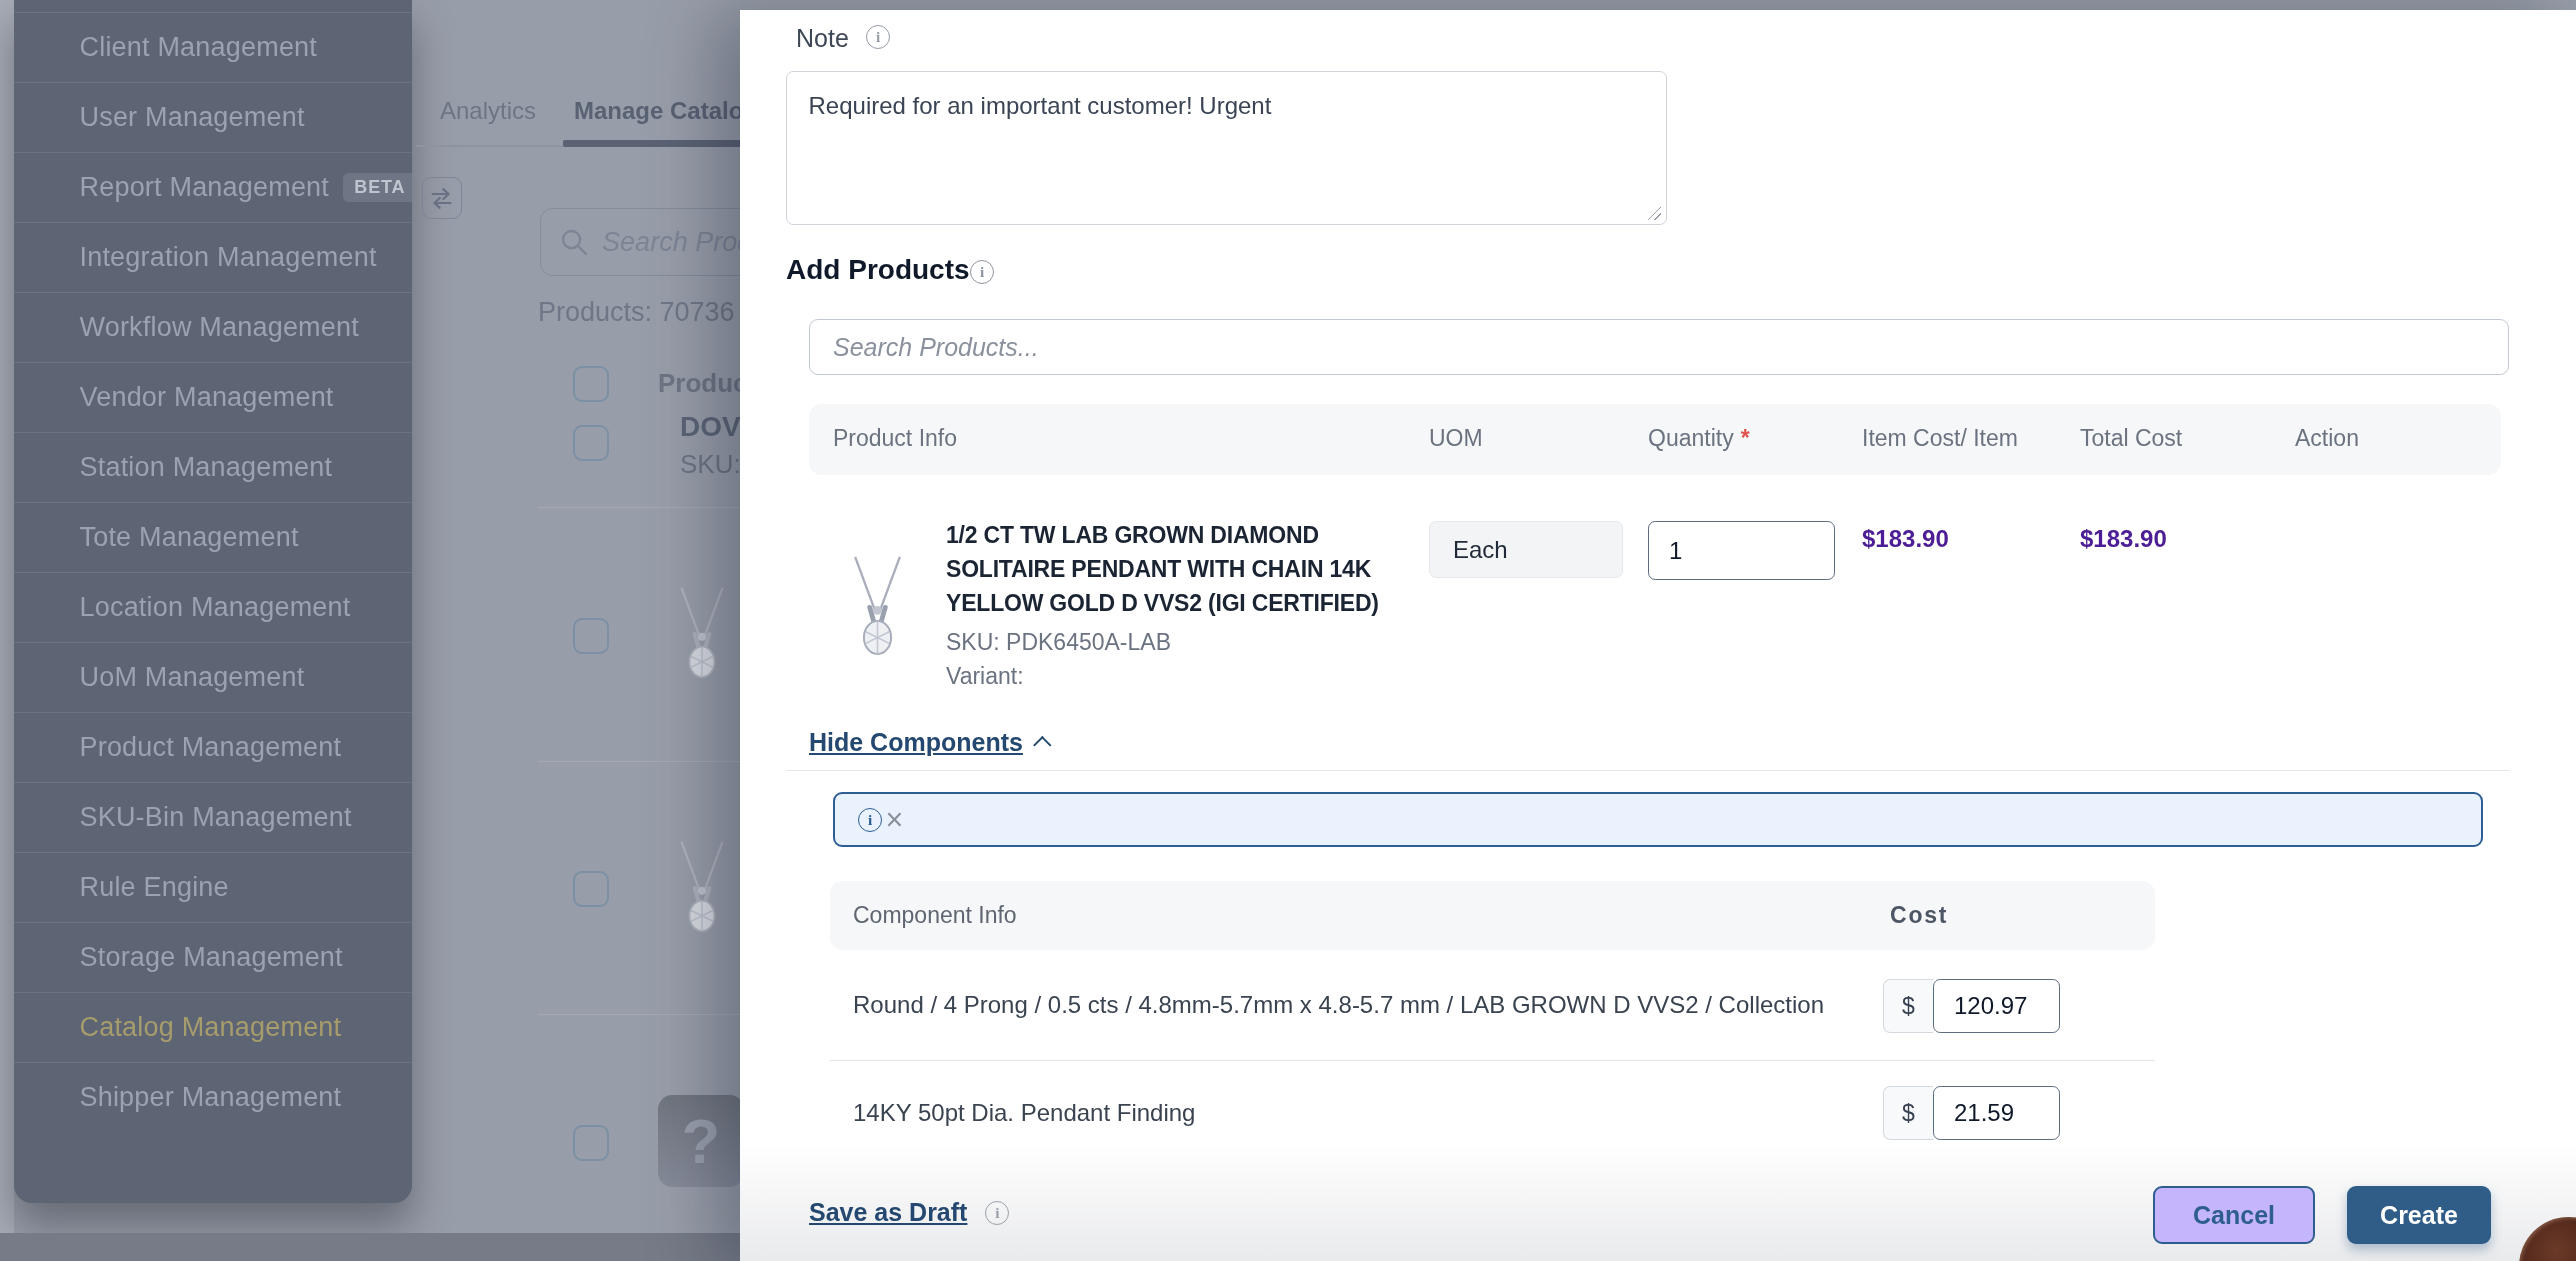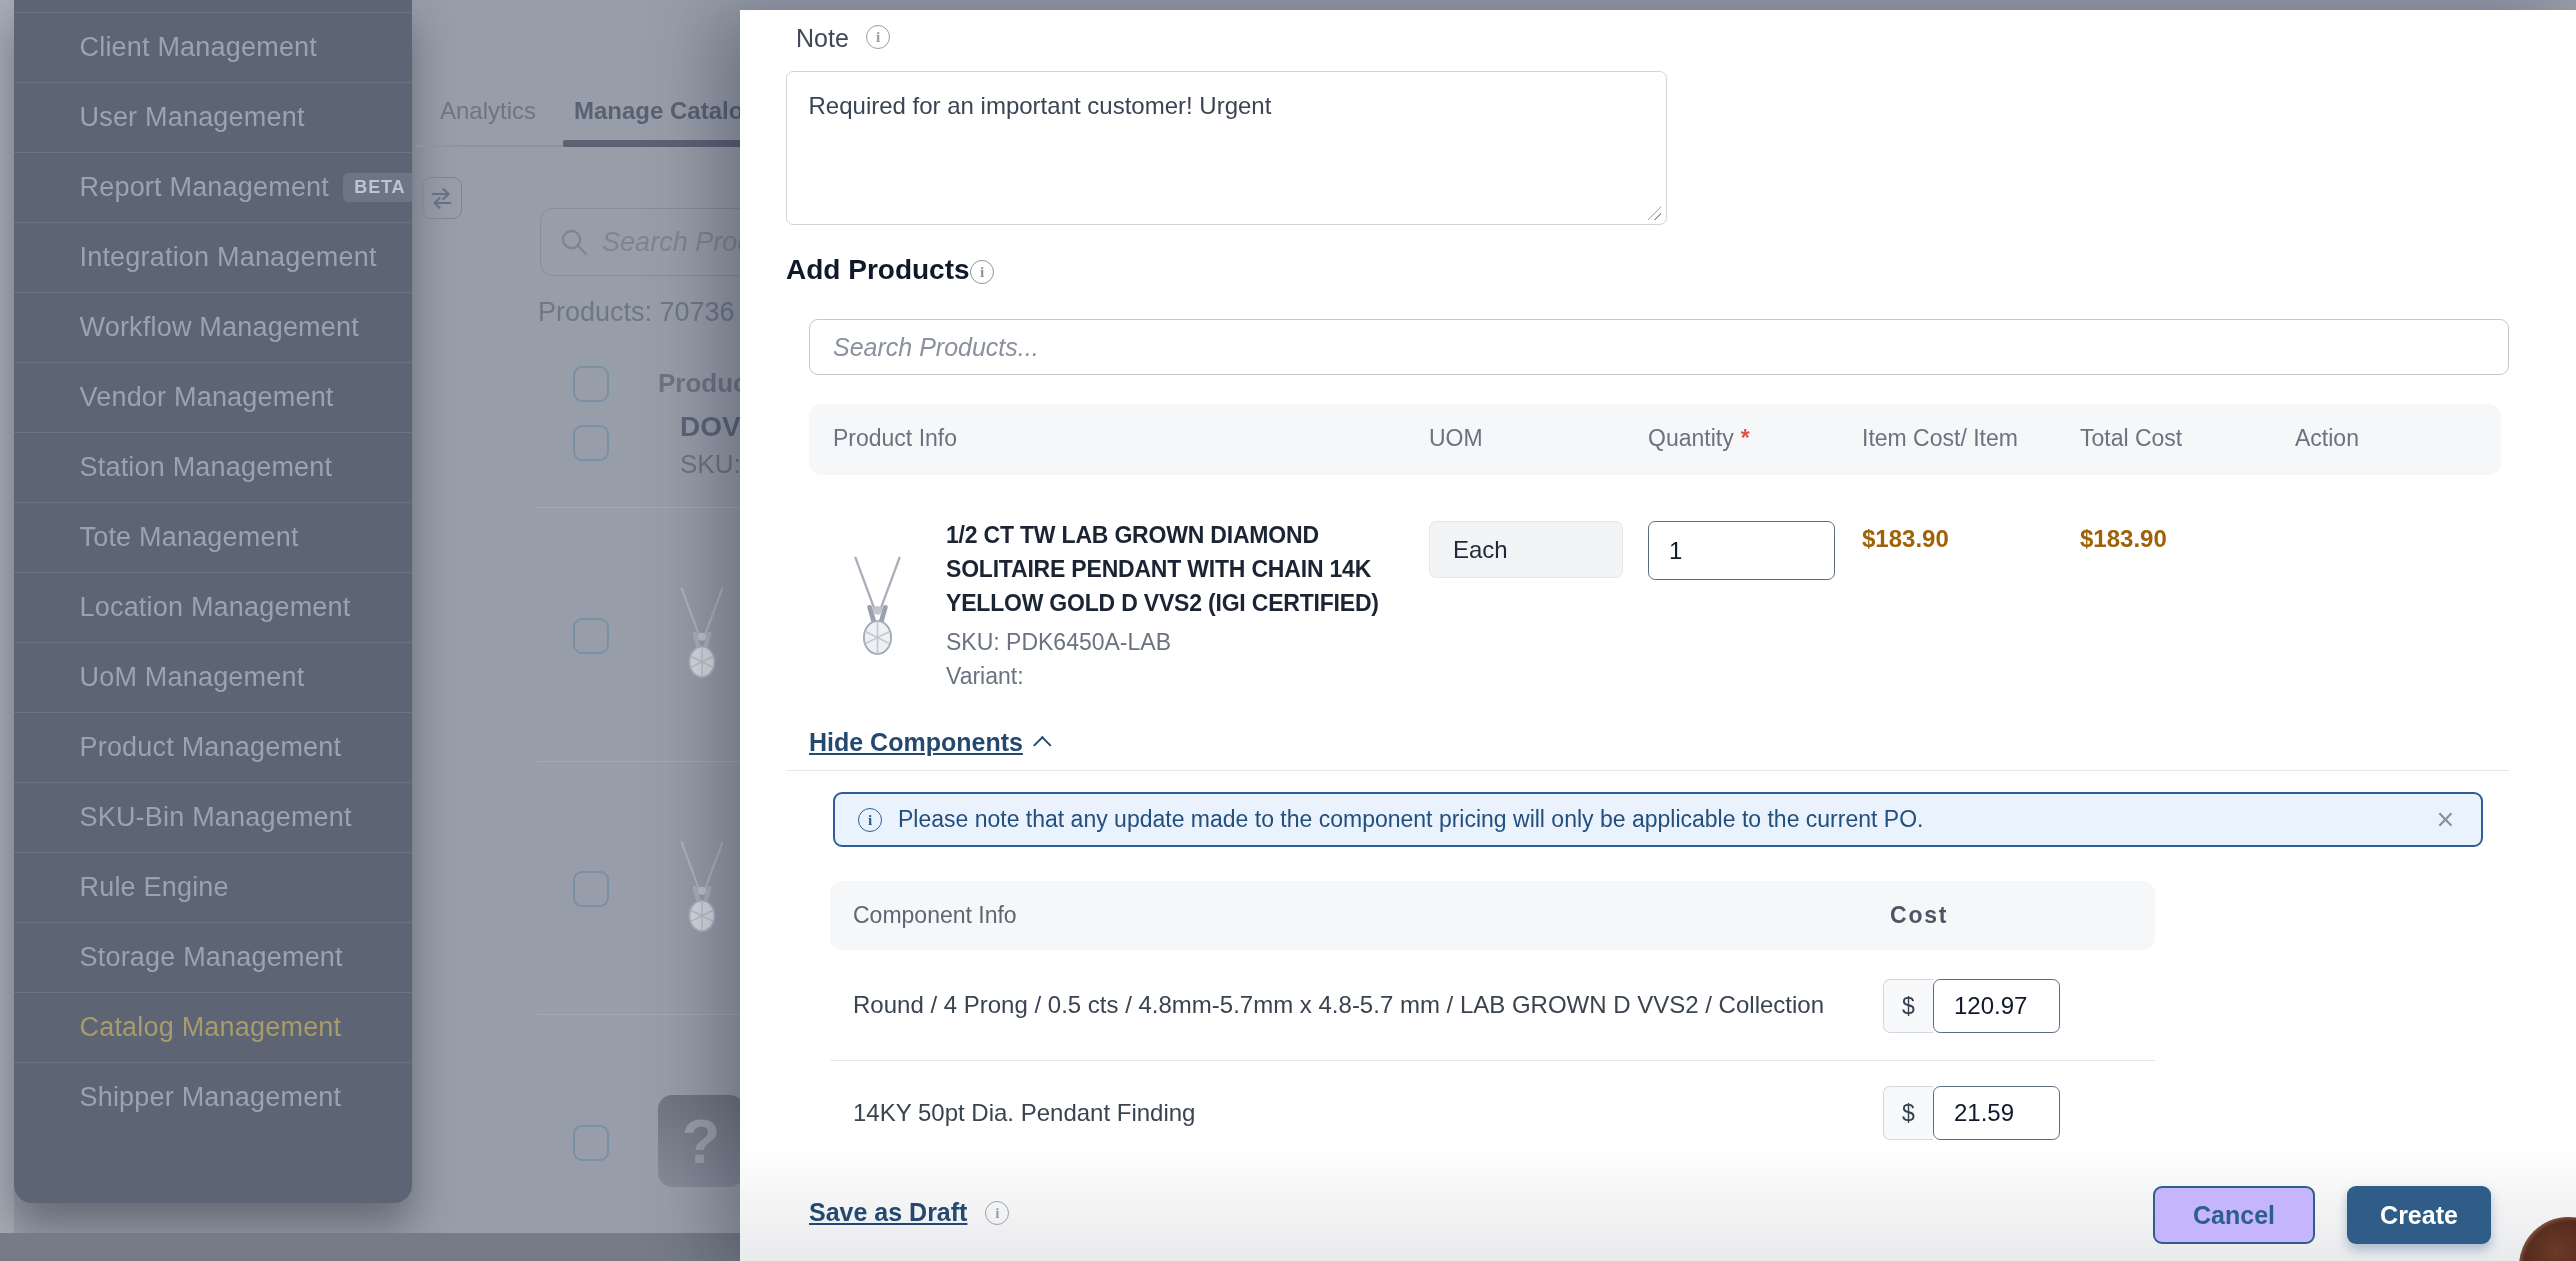--- a/index.html
+++ b/index.html
@@ -74,21 +74,21 @@
   .req-star { color:#e0524d; font-weight:bold; margin-left:7.2px; }
 
   .prod-title { left:206px; top:508px; width:467px; font-size:23px; font-weight:bold; color:#1b2433;
                 line-height:34px; letter-spacing:-0.2px; }
   .prod-sub { font-size:23px; color:#6b7280; white-space:nowrap; }
   .uom-box { left:689px; top:511px; width:194px; height:57px; background:#f3f4f6; border:0.9px solid #e3e6ea;
              border-radius:7.2px; display:flex; align-items:center; padding-left:23px;
              font-size:24px; color:#1f2937; }
   .qty-input { left:908px; top:511px; width:187px; height:59px; border:1.8px solid #5b6b7f; border-radius:7.2px;
                font-family:"Liberation Sans", sans-serif; font-size:24px; color:#10192a; padding-left:20px; outline:none; }
-  .money { position:absolute; top:515px; font-size:24px; font-weight:bold; color:#a16207; white-space:nowrap; }
+  .money { position:absolute; top:515px; font-size:24px; font-weight:bold; color:#4c1d95; white-space:nowrap; }
 
   .link-strong { font-size:25px; font-weight:bold; color:#24486f; text-decoration:underline; white-space:nowrap; cursor:pointer; }
   .chevron-up { display:inline-block; width:12.6px; height:12.6px; border-left:2.7px solid #24486f; border-top:2.7px solid #24486f;
                 transform:rotate(45deg) translate(1.8px,1.8px); margin-left:12.6px; }
 
   .hdivider { position:absolute; background:#e3e6ea; height:1.3px; }
 
   .alert { left:93px; top:782px; width:1650px; height:55px; background:#e9f2fd; border:2.7px solid #2f5e94;
            border-radius:9px; display:flex; align-items:center; padding:0 23px; }
   .alert .info-icon { color:#2f5e94; flex:none; }
@@ -282,21 +282,20 @@
     <div class="money" style="left:1340px;">$183.90</div>
 
     <div class="m-abs" style="left:69px; top:718px; display:flex; align-items:center;">
       <span class="link-strong">Hide Components</span>
       <span class="chevron-up"></span>
     </div>
     <div class="hdivider" style="left:46px; top:760px; width:1723px;"></div>
 
     <div class="m-abs alert">
       <span class="info-icon"></span>
-      <span class="alert-text">Please note that any update made to the component pricing will only be applicable to the current PO.</span>
       <span class="alert-close">×</span>
     </div>
 
     <div class="m-abs ctable-header"></div>
     <div class="m-abs comp-info-h">Component Info</div>
     <div class="m-abs cost-h">Cost</div>
 
     <div class="comp-text" style="top:981px;">Round / 4 Prong / 0.5 cts / 4.8mm-5.7mm x 4.8-5.7 mm / LAB GROWN D VVS2 / Collection</div>
     <div class="cost-group" style="top:969px;">
       <div class="cur-box">$</div>

